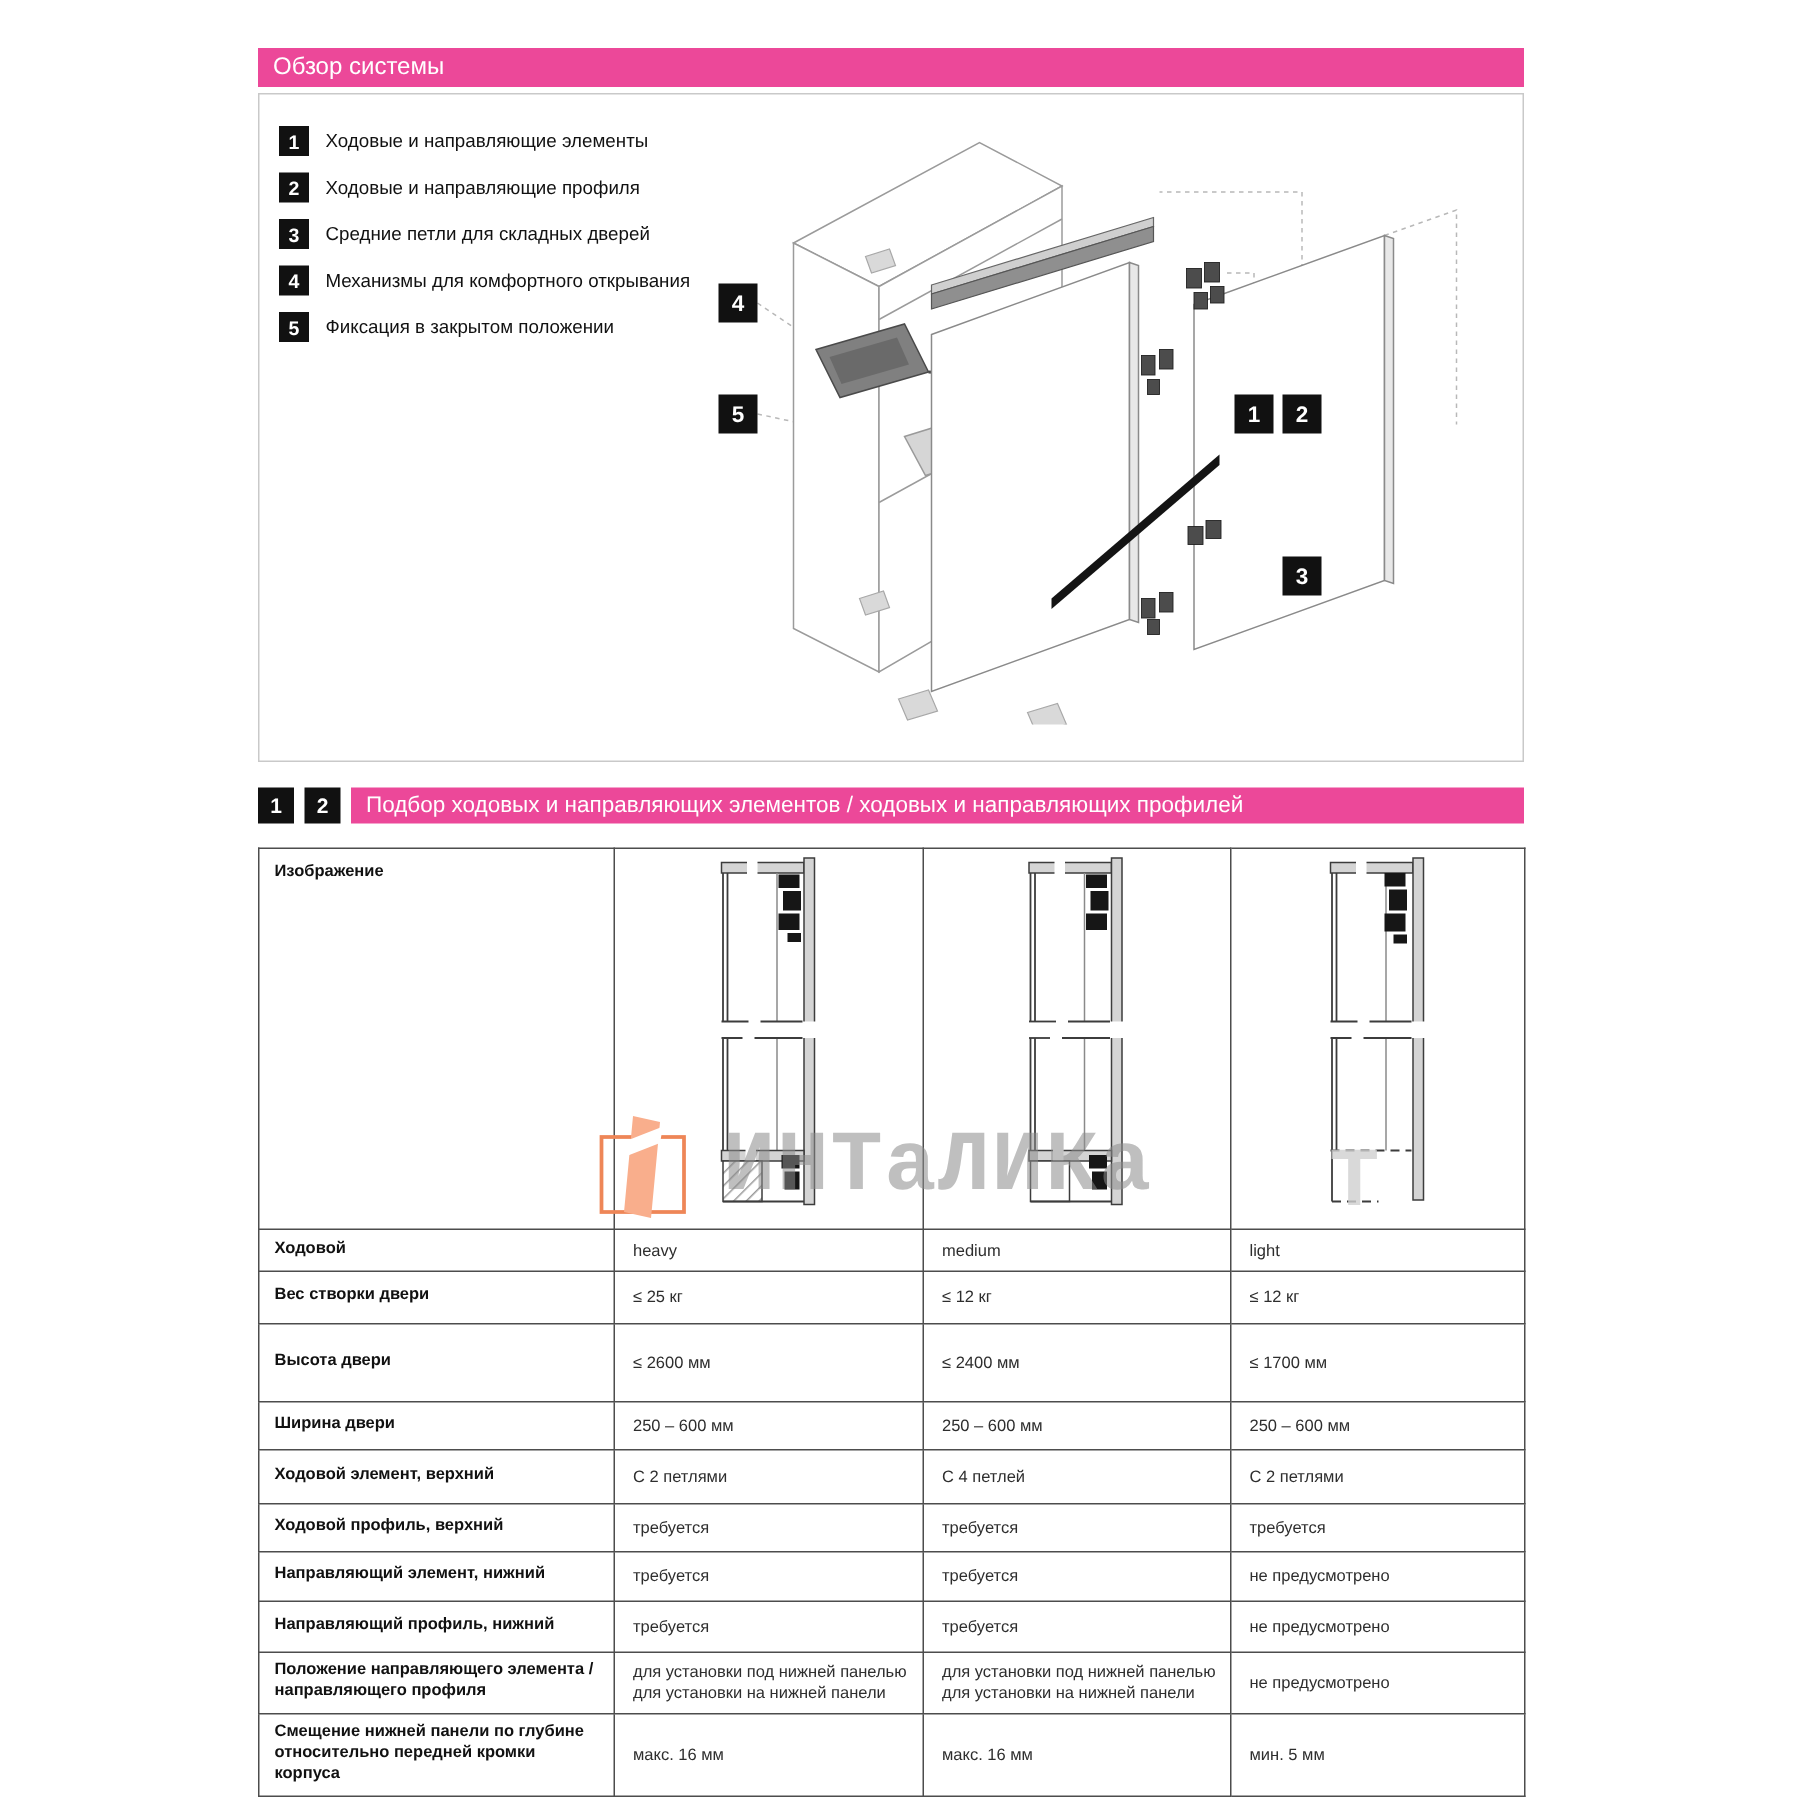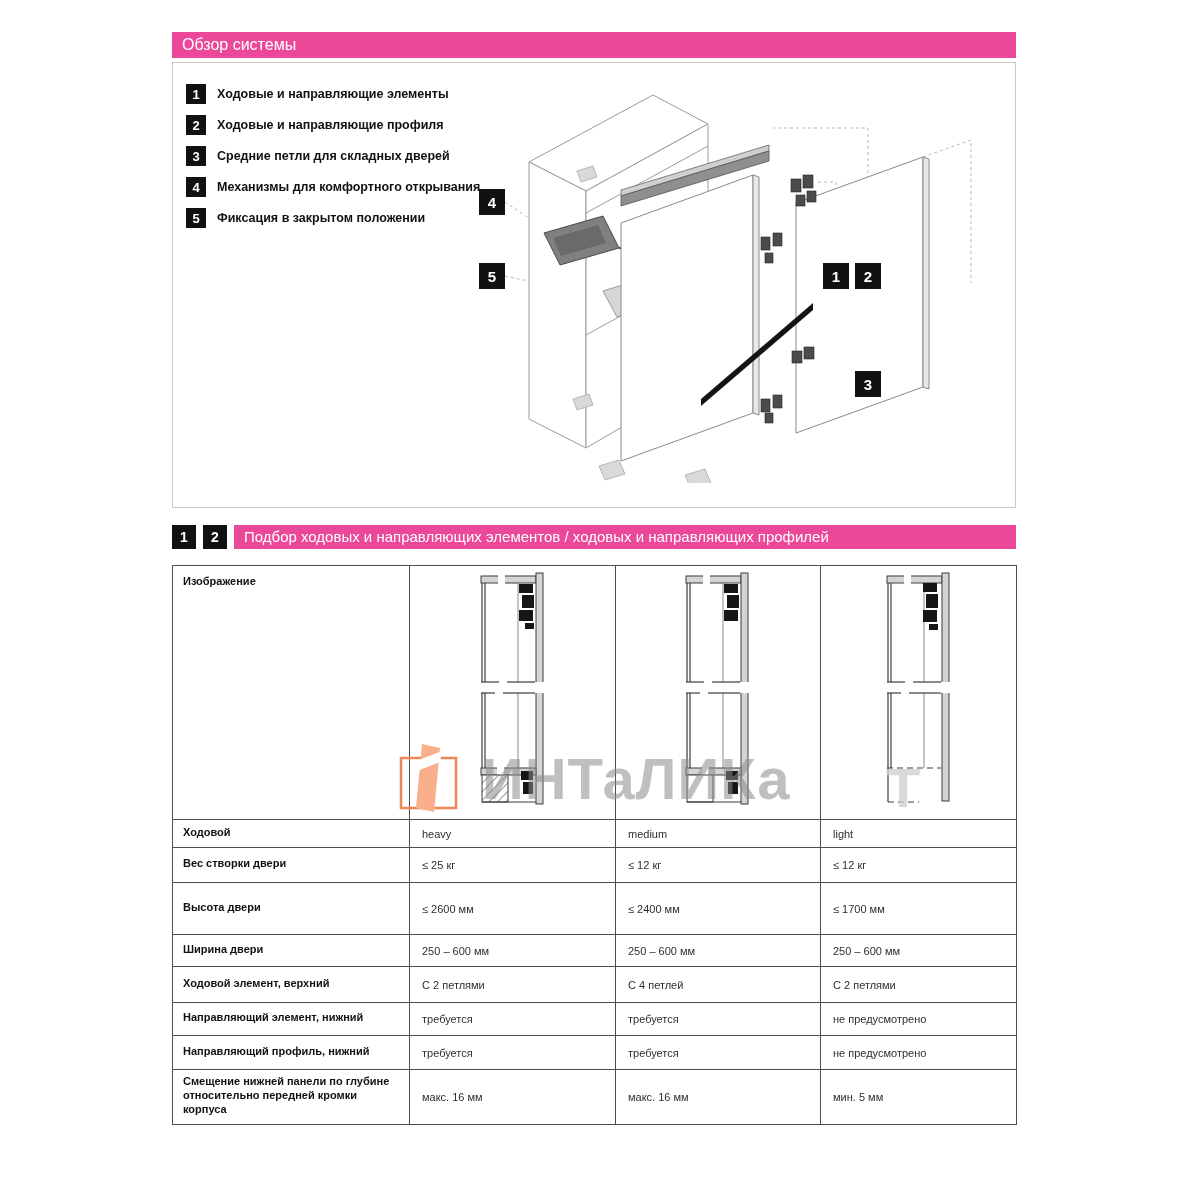--- a/index.html
+++ b/index.html
@@ -8,21 +8,21 @@
 
   
   .bar{background:#ec4899;color:#fff;box-sizing:border-box;}
   .bar1{height:26px;line-height:26px;font-size:16px;padding-left:10px;}
 
   
   .diagram-box{position:relative;margin-top:4px;height:444px;border:1px solid #c9c9c9;background:#fff;}
   .legend{position:absolute;left:13px;top:21px;}
   .legend-item{display:flex;align-items:center;height:20px;margin-bottom:11px;}
   .lbadge{width:20px;height:20px;background:#111;color:#fff;font-size:13px;font-weight:bold;display:flex;align-items:center;justify-content:center;flex:0 0 20px;}
-  .legend-label{margin-left:11px;font-size:12.5px;font-weight:bold;color:#111;}
+  .legend-label{margin-left:11px;font-size:12.5px;font-weight:normal;color:#111;}
 
   .dbadge{position:absolute;width:26px;height:26px;background:#111;color:#fff;font-size:15px;font-weight:bold;display:flex;align-items:center;justify-content:center;}
   .iso{position:absolute;left:330px;top:20px;}
 
   
   .sec2{display:flex;margin-top:17px;height:24px;}
   .sbadge{width:24px;height:24px;background:#111;color:#fff;font-size:14px;font-weight:bold;display:flex;align-items:center;justify-content:center;margin-right:7px;flex:0 0 24px;}
   .bar2{flex:1;height:24px;line-height:24px;font-size:15px;padding-left:10px;}
 
   
@@ -32,21 +32,21 @@
   td.val{font-size:11px;color:#2e2e2e;padding:4px 8px 4px 12px;line-height:14px;white-space:pre-line;}
   td.imgcell{text-align:center;vertical-align:middle;}
   tr.imgrow td{height:254px;}
 
   
   .cs-panel{fill:#d4d4d4;stroke:#3c3c3c;stroke-width:1;}
   .cs-line{stroke:#3c3c3c;stroke-width:1.2;}
   .cs-thin{stroke:#8a8a8a;stroke-width:1;}
 
   
-  .watermark{position:absolute;left:398px;top:742px;display:flex;align-items:flex-start;pointer-events:none;z-index:5;}
+  .watermark{position:absolute;left:398px;top:742px;display:flex;align-items:flex-start;pointer-events:none;z-index:5;font-family:Liberation Mono, monospace;}
   .wm-text{font-size:58px;line-height:1;color:#8c8c8c;opacity:0.55;margin-left:22px;margin-top:8px;letter-spacing:1px;font-weight:bold;transform:scaleY(0.98);}
   .wm-t{position:absolute;left:488px;top:18px;font-size:56px;line-height:1;color:#d0d0d0;opacity:0.8;font-weight:bold;}
 </style>
 </head>
 <body>
 
 <div class="content">
 
   <div class="bar bar1">
     <span>Обзор системы</span>
@@ -296,30 +296,44 @@
         <td class="val">250 – 600 мм</td>
         <td class="val">250 – 600 мм</td>
         <td class="val">250 – 600 мм</td>
       </tr>
       <tr style="height:36px">
         <td class="lbl">Ходовой элемент, верхний</td>
         <td class="val">С 2 петлями</td>
         <td class="val">С 4 петлей</td>
         <td class="val">С 2 петлями</td>
       </tr>
+      <tr style="height:32px">
+        <td class="lbl">Ходовой профиль, верхний</td>
+        <td class="val">требуется</td>
+        <td class="val">требуется</td>
+        <td class="val">требуется</td>
+      </tr>
       <tr style="height:33px">
         <td class="lbl">Направляющий элемент, нижний</td>
         <td class="val">требуется</td>
         <td class="val">требуется</td>
         <td class="val">не предусмотрено</td>
       </tr>
       <tr style="height:34px">
         <td class="lbl">Направляющий профиль, нижний</td>
         <td class="val">требуется</td>
         <td class="val">требуется</td>
+        <td class="val">не предусмотрено</td>
+      </tr>
+      <tr style="height:36px">
+        <td class="lbl">Положение направляющего элемента / направляющего профиля</td>
+        <td class="val">для установки под нижней панелью
+для установки на нижней панели</td>
+        <td class="val">для установки под нижней панелью
+для установки на нижней панели</td>
         <td class="val">не предусмотрено</td>
       </tr>
       <tr style="height:39px">
         <td class="lbl">Смещение нижней панели по глубине относительно передней кромки корпуса</td>
         <td class="val">макс. 16 мм</td>
         <td class="val">макс. 16 мм</td>
         <td class="val">мин. 5 мм</td>
       </tr>
     </tbody>
   </table>

